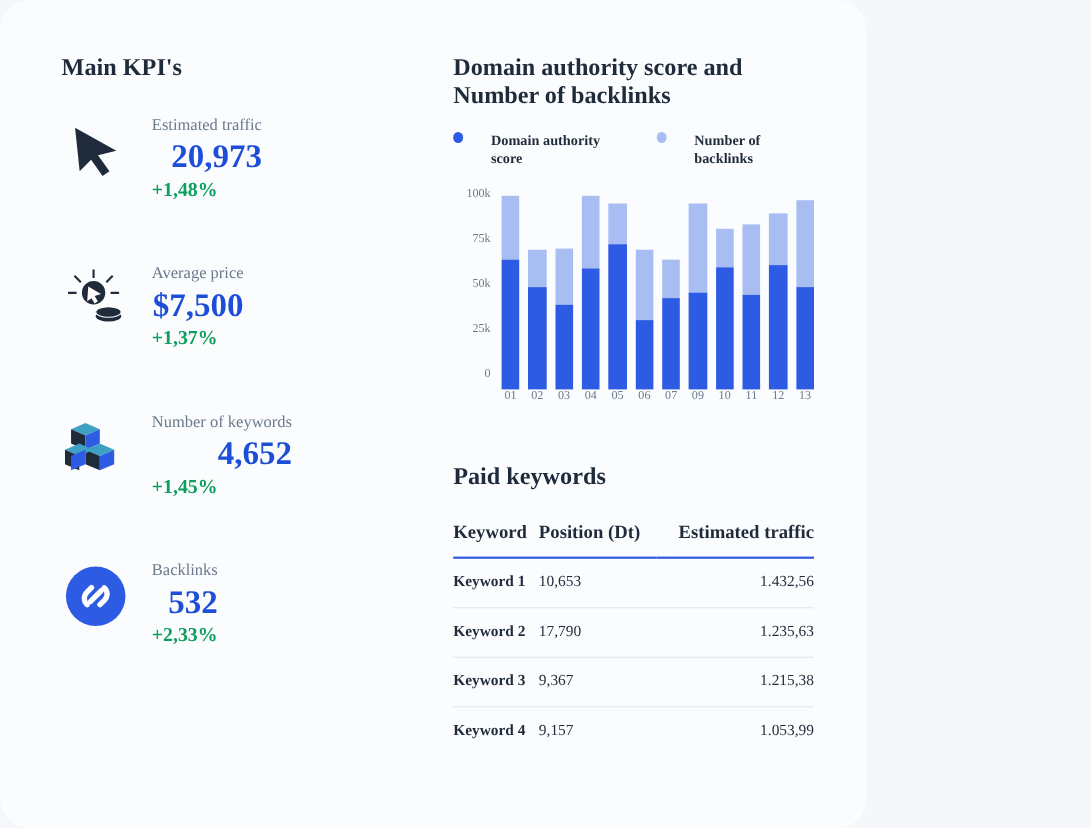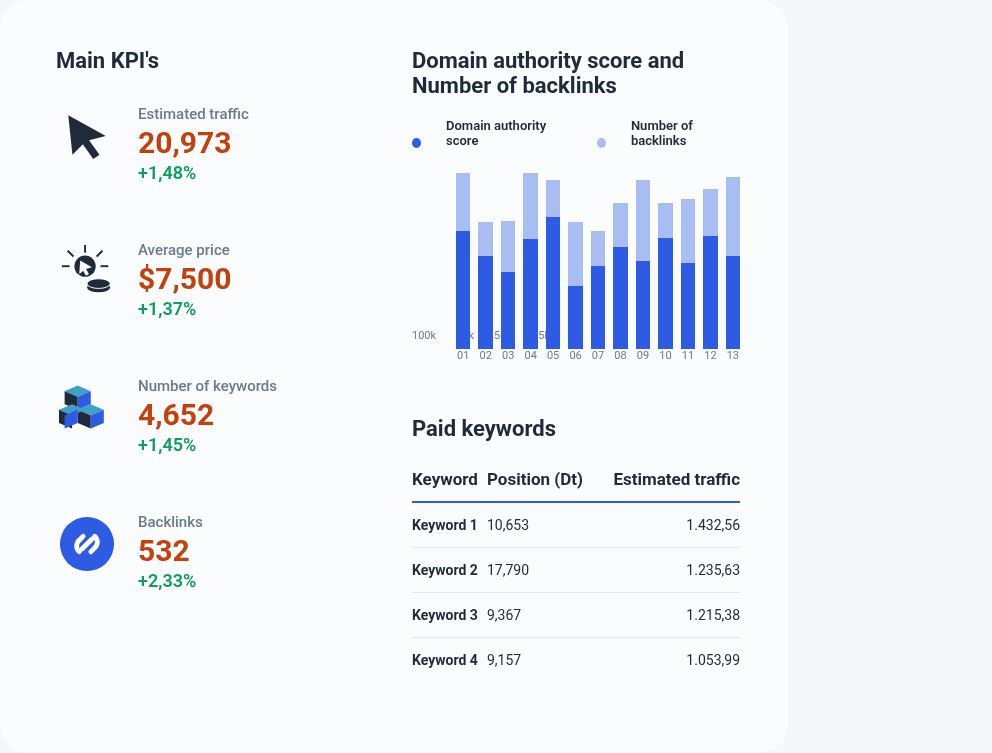--- a/index.html
+++ b/index.html
@@ -11,20 +11,21 @@
     height: 753px;
   }
   .dashboard {
     background: #fbfcfe;
     border-radius: 28px;
     width: 788px;
     height: 753px;
     padding: 48px 48px 44px 56px;
     display: flex;
     gap: 56px;
+    font-family: Liberation Serif, serif;
   }
   .left-col { width: 300px; flex-shrink: 0; }
   .right-col { flex: 1; display: flex; flex-direction: column; }
   .section-title {
     font-size: 22px;
     font-weight: 700;
     color: #1f2a3a;
     margin-bottom: 32px;
   }
   .kpi-item {
@@ -44,60 +45,61 @@
   .kpi-text { display: flex; flex-direction: column; }
   .kpi-label {
     font-size: 15px;
     color: #6b7a8c;
     font-weight: 500;
     margin-bottom: 3px;
   }
   .kpi-value {
     font-size: 30px;
     font-weight: 700;
-    color: #c2410c;
+    color: #1d4ed8;
     line-height: 1.1;
     margin-bottom: 3px;
+    text-align: right;
   }
   .kpi-change {
     font-size: 18px;
     font-weight: 600;
     color: #0d9f5d;
   }
   
   .chart-title {
     font-size: 22px;
     font-weight: 700;
     color: #1f2a3a;
     margin-bottom: 20px;
   }
   .legend {
     display: flex;
     gap: 28px;
     margin-bottom: 18px;
   }
   .legend-item {
     display: flex;
-    align-items: flex-end;
+    align-items: flex-start;
     gap: 25px;
     font-size: 13px;
     font-weight: 600;
     color: #1f2a3a;
   }
   .legend-swatch {
     width: 10px; height: 10px; border-radius: 50%;
   }
   .chart-area {
     display: flex;
     height: 196px;
     gap: 10px;
   }
   .y-axis {
     display: flex;
-    flex-direction: row;
+    flex-direction: column;
     justify-content: space-between;
     align-items: flex-end;
     font-size: 11px;
     color: #6b7a8c;
     padding-bottom: 20px;
     width: 34px;
     gap: 20px;
   }
   .bars {
     flex: 1;
@@ -305,27 +307,20 @@
               <div class="seg-bot" style="height:63.36px"></div>
             </div>
             <div class="bar-label">06</div>
           </div>
           <div class="bar-col">
             <div class="bar-stack">
               <div class="seg-top" style="height:35.2px"></div>
               <div class="seg-bot" style="height:82.72px"></div>
             </div>
             <div class="bar-label">07</div>
-          </div>
-          <div class="bar-col">
-            <div class="bar-stack">
-              <div class="seg-top" style="height:44px"></div>
-              <div class="seg-bot" style="height:102.08px"></div>
-            </div>
-            <div class="bar-label">08</div>
           </div>
           <div class="bar-col">
             <div class="bar-stack">
               <div class="seg-top" style="height:80.96000000000001px"></div>
               <div class="seg-bot" style="height:88px"></div>
             </div>
             <div class="bar-label">09</div>
           </div>
           <div class="bar-col">
             <div class="bar-stack">

